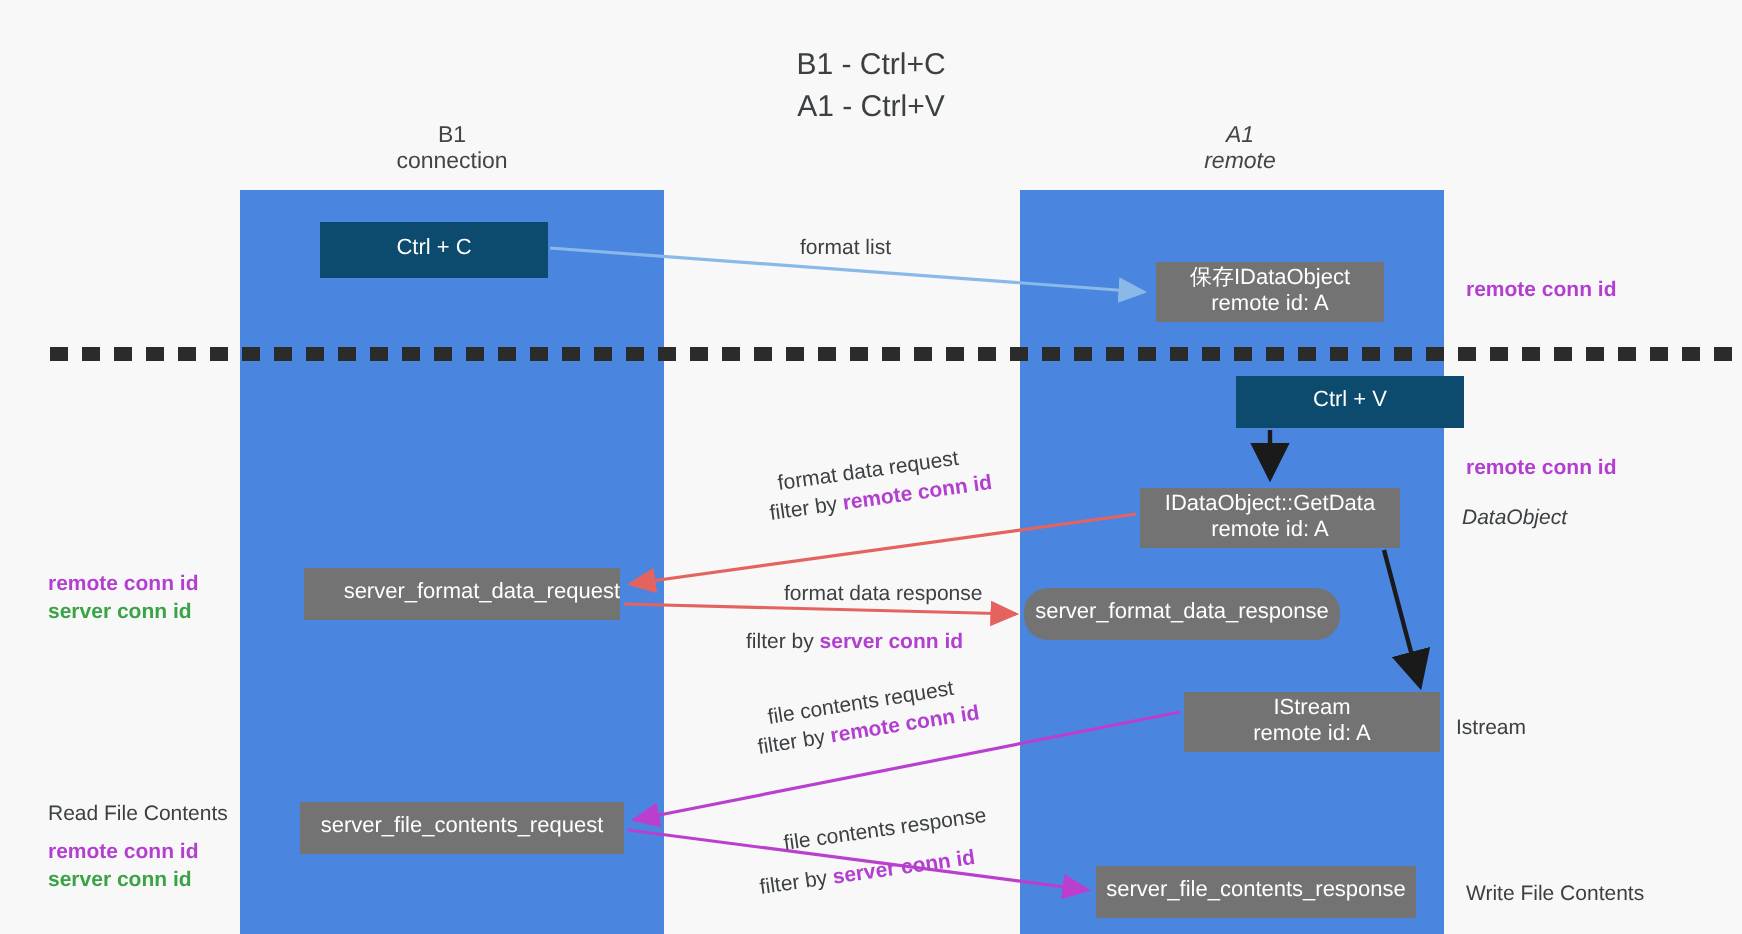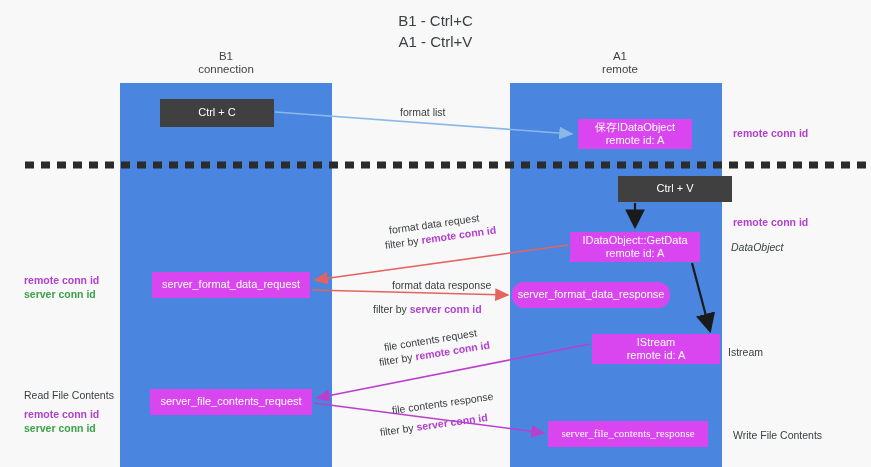--- a/index.html
+++ b/index.html
@@ -4,47 +4,47 @@
 <style>
   html,body{margin:0;padding:0;}
   body{
     width:871px;height:467px;
     background:#f8f8f8;
     font-family:"Liberation Sans","DejaVu Sans",sans-serif;
     position:relative;
     overflow:hidden;
     color:#3c4043;
   }
-  #canvas{position:absolute;left:0;top:4px;width:871px;height:429px;}
+  #canvas{position:absolute;left:0;top:16px;width:871px;height:429px;}
   .lane{position:absolute;background:#4a86e0;}
   .lane-b1{left:120px;top:79px;width:212px;height:388px;}
   .lane-a1{left:510px;top:79px;width:212px;height:388px;}
 
   .hdr{position:absolute;text-align:center;font-size:11.5px;line-height:13px;color:#444;}
   .hdr-b1{left:146px;top:46px;width:160px;}
-  .hdr-a1{left:540px;top:46px;width:160px;}
+  .hdr-a1{left:540px;top:46px;width:160px;font-style:italic;}
 
   .title{position:absolute;left:0;top:6px;width:871px;text-align:center;
          font-size:15px;line-height:21px;color:#3c4043;}
 
   .box{position:absolute;display:flex;align-items:center;justify-content:center;
        flex-direction:column;color:#ffffff;font-size:11px;line-height:13.5px;
        text-align:center;box-sizing:border-box;}
-  .green{background:#404040;}
-  .orange{background:#d946ef;}
+  .green{background:#0c4a6e;}
+  .orange{background:#737373;}
 
   .b-ctrlc{left:160px;top:95px;width:114px;height:28px;}
   .b-save {left:578px;top:115px;width:114px;height:30px;}
   .b-ctrlv{left:578px;top:172px;width:114px;height:26px;margin-left:40px;}
   .b-getdata{left:570px;top:228px;width:130px;height:30px;}
-  .b-sfreq {left:152px;top:268px;width:158px;height:26px;}
+  .b-sfreq {left:152px;top:268px;width:158px;height:26px;align-items:flex-end;}
   .b-sfres {left:512px;top:278px;width:158px;height:26px;border-radius:12px;}
   .b-istream{left:592px;top:330px;width:128px;height:30px;}
   .b-sfcreq{left:150px;top:385px;width:162px;height:26px;text-align:center;}
-  .b-sfcres{left:548px;top:417px;width:160px;height:26px;font-family:Liberation Serif, serif;}
+  .b-sfcres{left:548px;top:417px;width:160px;height:26px;}
 
   .lbl{position:absolute;font-size:10.5px;line-height:14px;white-space:nowrap;}
   .c-purple{color:#b23fd0;font-weight:bold;}
   .c-green{color:#3aa346;font-weight:bold;}
   .c-dark{color:#3c4043;}
 
   .side{position:absolute;font-size:10.5px;line-height:15px;white-space:nowrap;}
 
   .rot-a{transform:rotate(-8deg);transform-origin:left center;}
   .rot-c{transform:rotate(-9deg);transform-origin:left center;}

